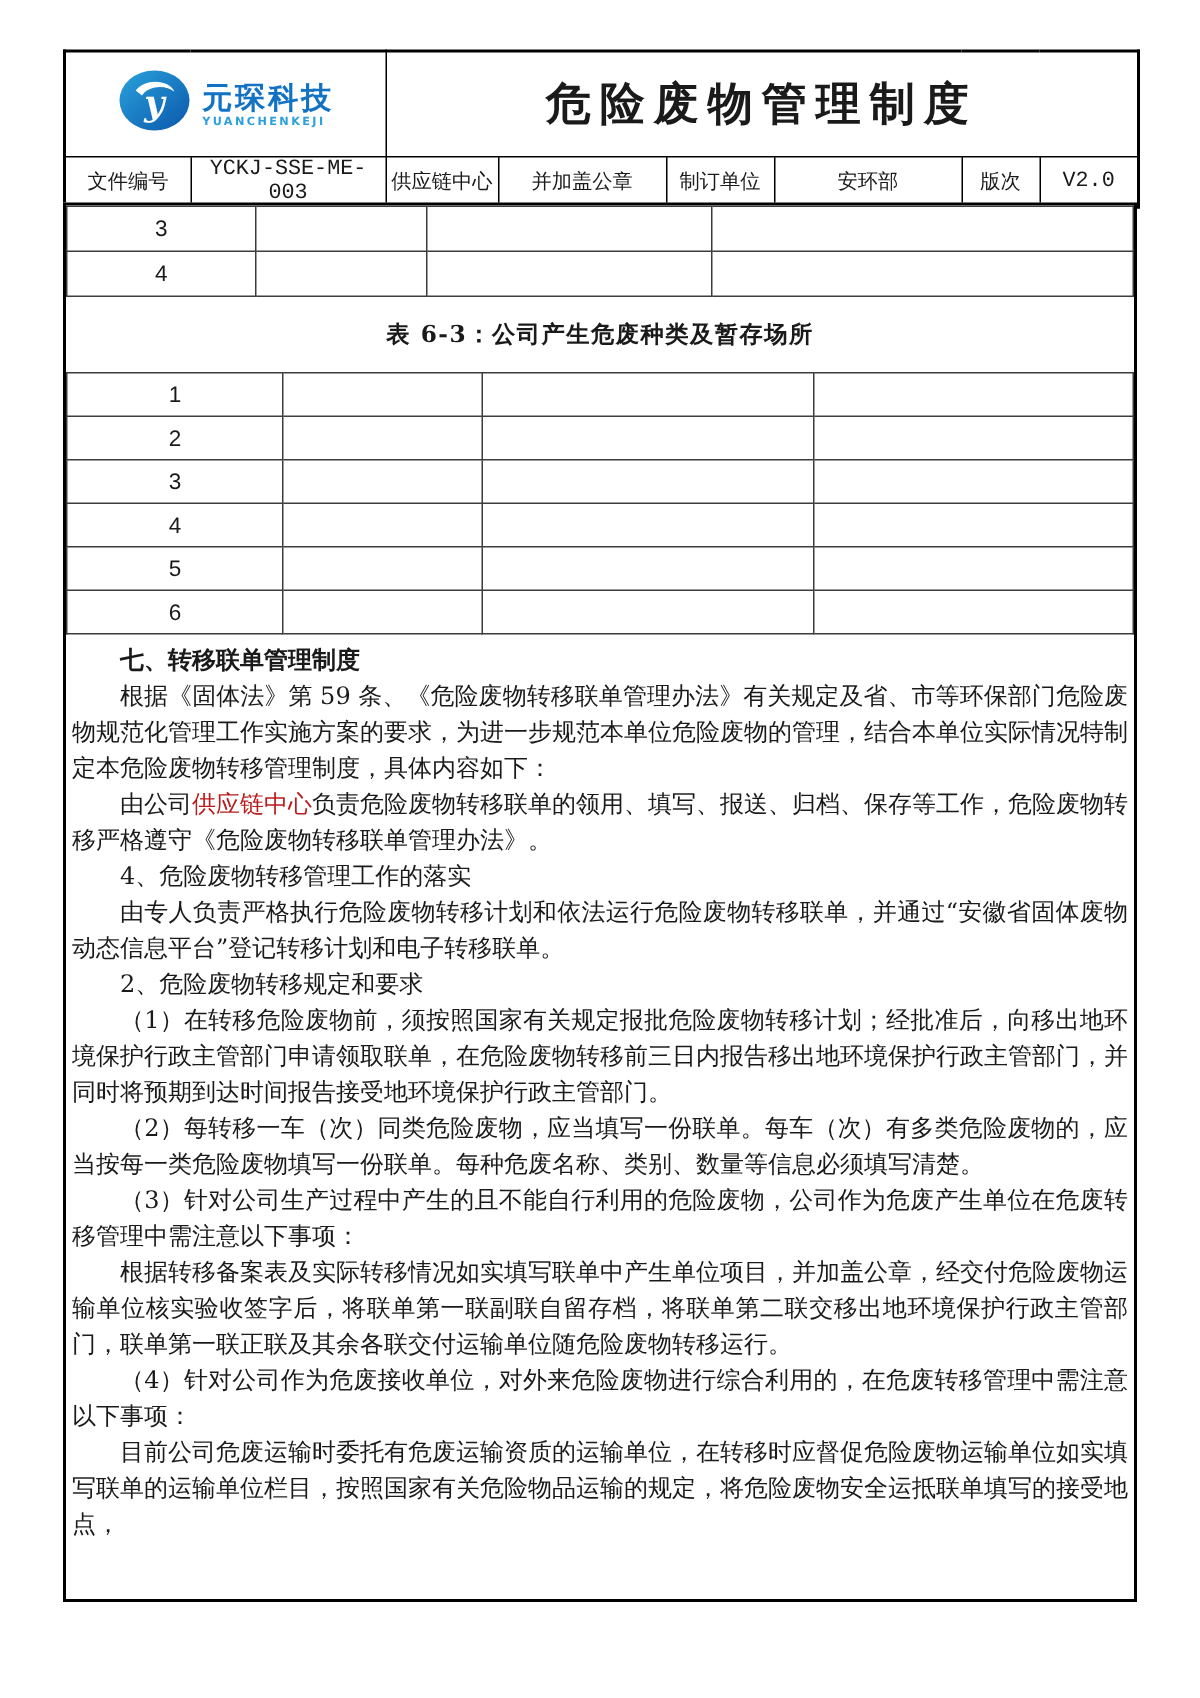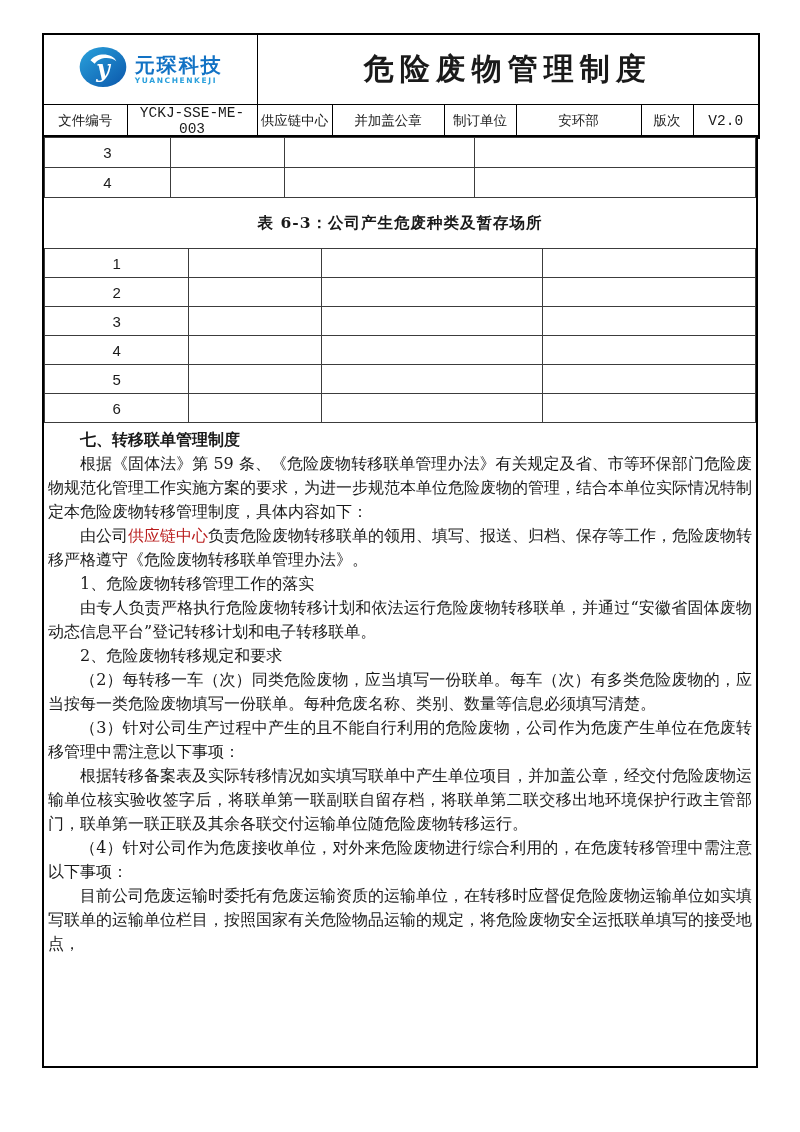--- a/index.html
+++ b/index.html
@@ -178,22 +178,23 @@
           <td></td>
           <td></td>
     </tr>
   </tbody>
     </table>
 
   <div class="text-block">
     <p class="section-heading">七、转移联单管理制度</p>
     <p>根据《固体法》第 59 条、《危险废物转移联单管理办法》有关规定及省、市等环保部门危险废物规范化管理工作实施方案的要求，为进一步规范本单位危险废物的管理，结合本单位实际情况特制定本危险废物转移管理制度，具体内容如下：</p>
     <p><span>由公司</span><span class="hl-blue">供应链中心</span><span>负责危险废物转移联单的领用、填写、报送、归档、保存等工作，危险废物转移严格遵守《危险废物转移联单管理办法》。</span></p>
-    <p>1、危险废物转移管理工作的落实</p>
+    <p>4、危险废物转移管理工作的落实</p>
     <p>由专人负责严格执行危险废物转移计划和依法运行危险废物转移联单，并通过“安徽省固体废物动态信息平台”登记转移计划和电子转移联单。</p>
     <p>2、危险废物转移规定和要求</p>
+    <p>（1）在转移危险废物前，须按照国家有关规定报批危险废物转移计划；经批准后，向移出地环境保护行政主管部门申请领取联单，在危险废物转移前三日内报告移出地环境保护行政主管部门，并同时将预期到达时间报告接受地环境保护行政主管部门。</p>
     <p>（2）每转移一车（次）同类危险废物，应当填写一份联单。每车（次）有多类危险废物的，应当按每一类危险废物填写一份联单。每种危废名称、类别、数量等信息必须填写清楚。</p>
     <p>（3）针对公司生产过程中产生的且不能自行利用的危险废物，公司作为危废产生单位在危废转移管理中需注意以下事项：</p>
     <p>根据转移备案表及实际转移情况如实填写联单中产生单位项目，并加盖公章，经交付危险废物运输单位核实验收签字后，将联单第一联副联自留存档，将联单第二联交移出地环境保护行政主管部门，联单第一联正联及其余各联交付运输单位随危险废物转移运行。</p>
     <p>（4）针对公司作为危废接收单位，对外来危险废物进行综合利用的，在危废转移管理中需注意以下事项：</p>
     <p>目前公司危废运输时委托有危废运输资质的运输单位，在转移时应督促危险废物运输单位如实填写联单的运输单位栏目，按照国家有关危险物品运输的规定，将危险废物安全运抵联单填写的接受地点，</p>
   </div>
 </div>
 
 </body></html>

